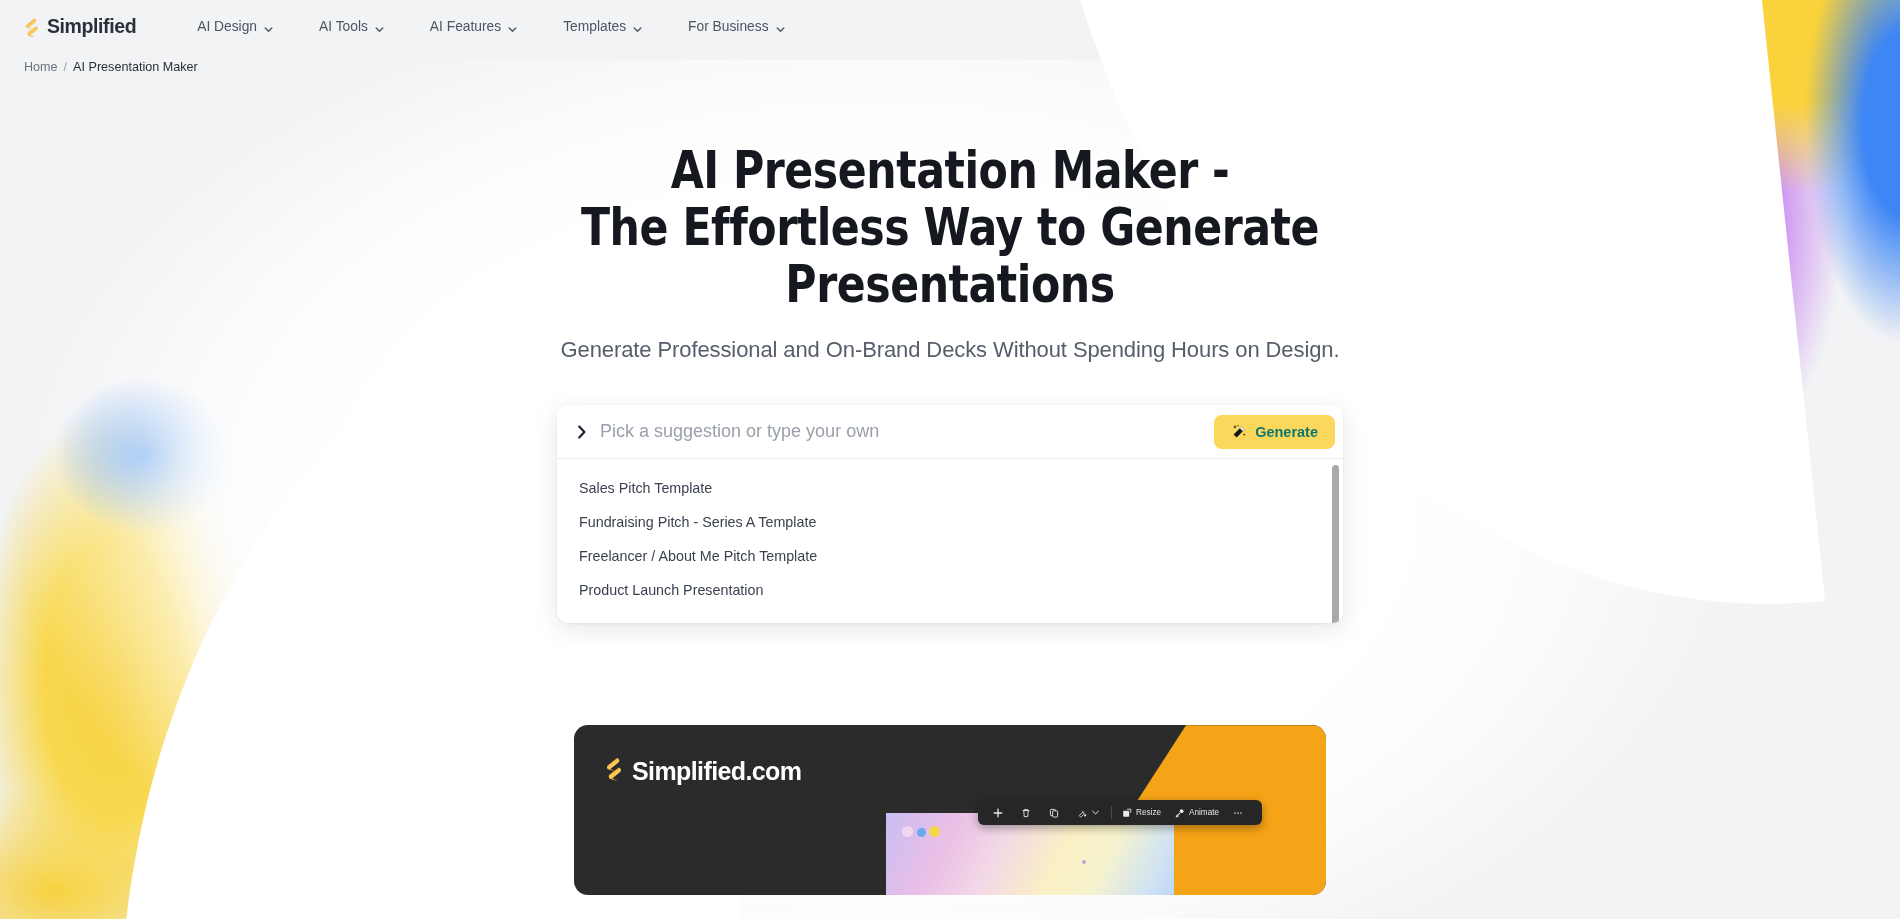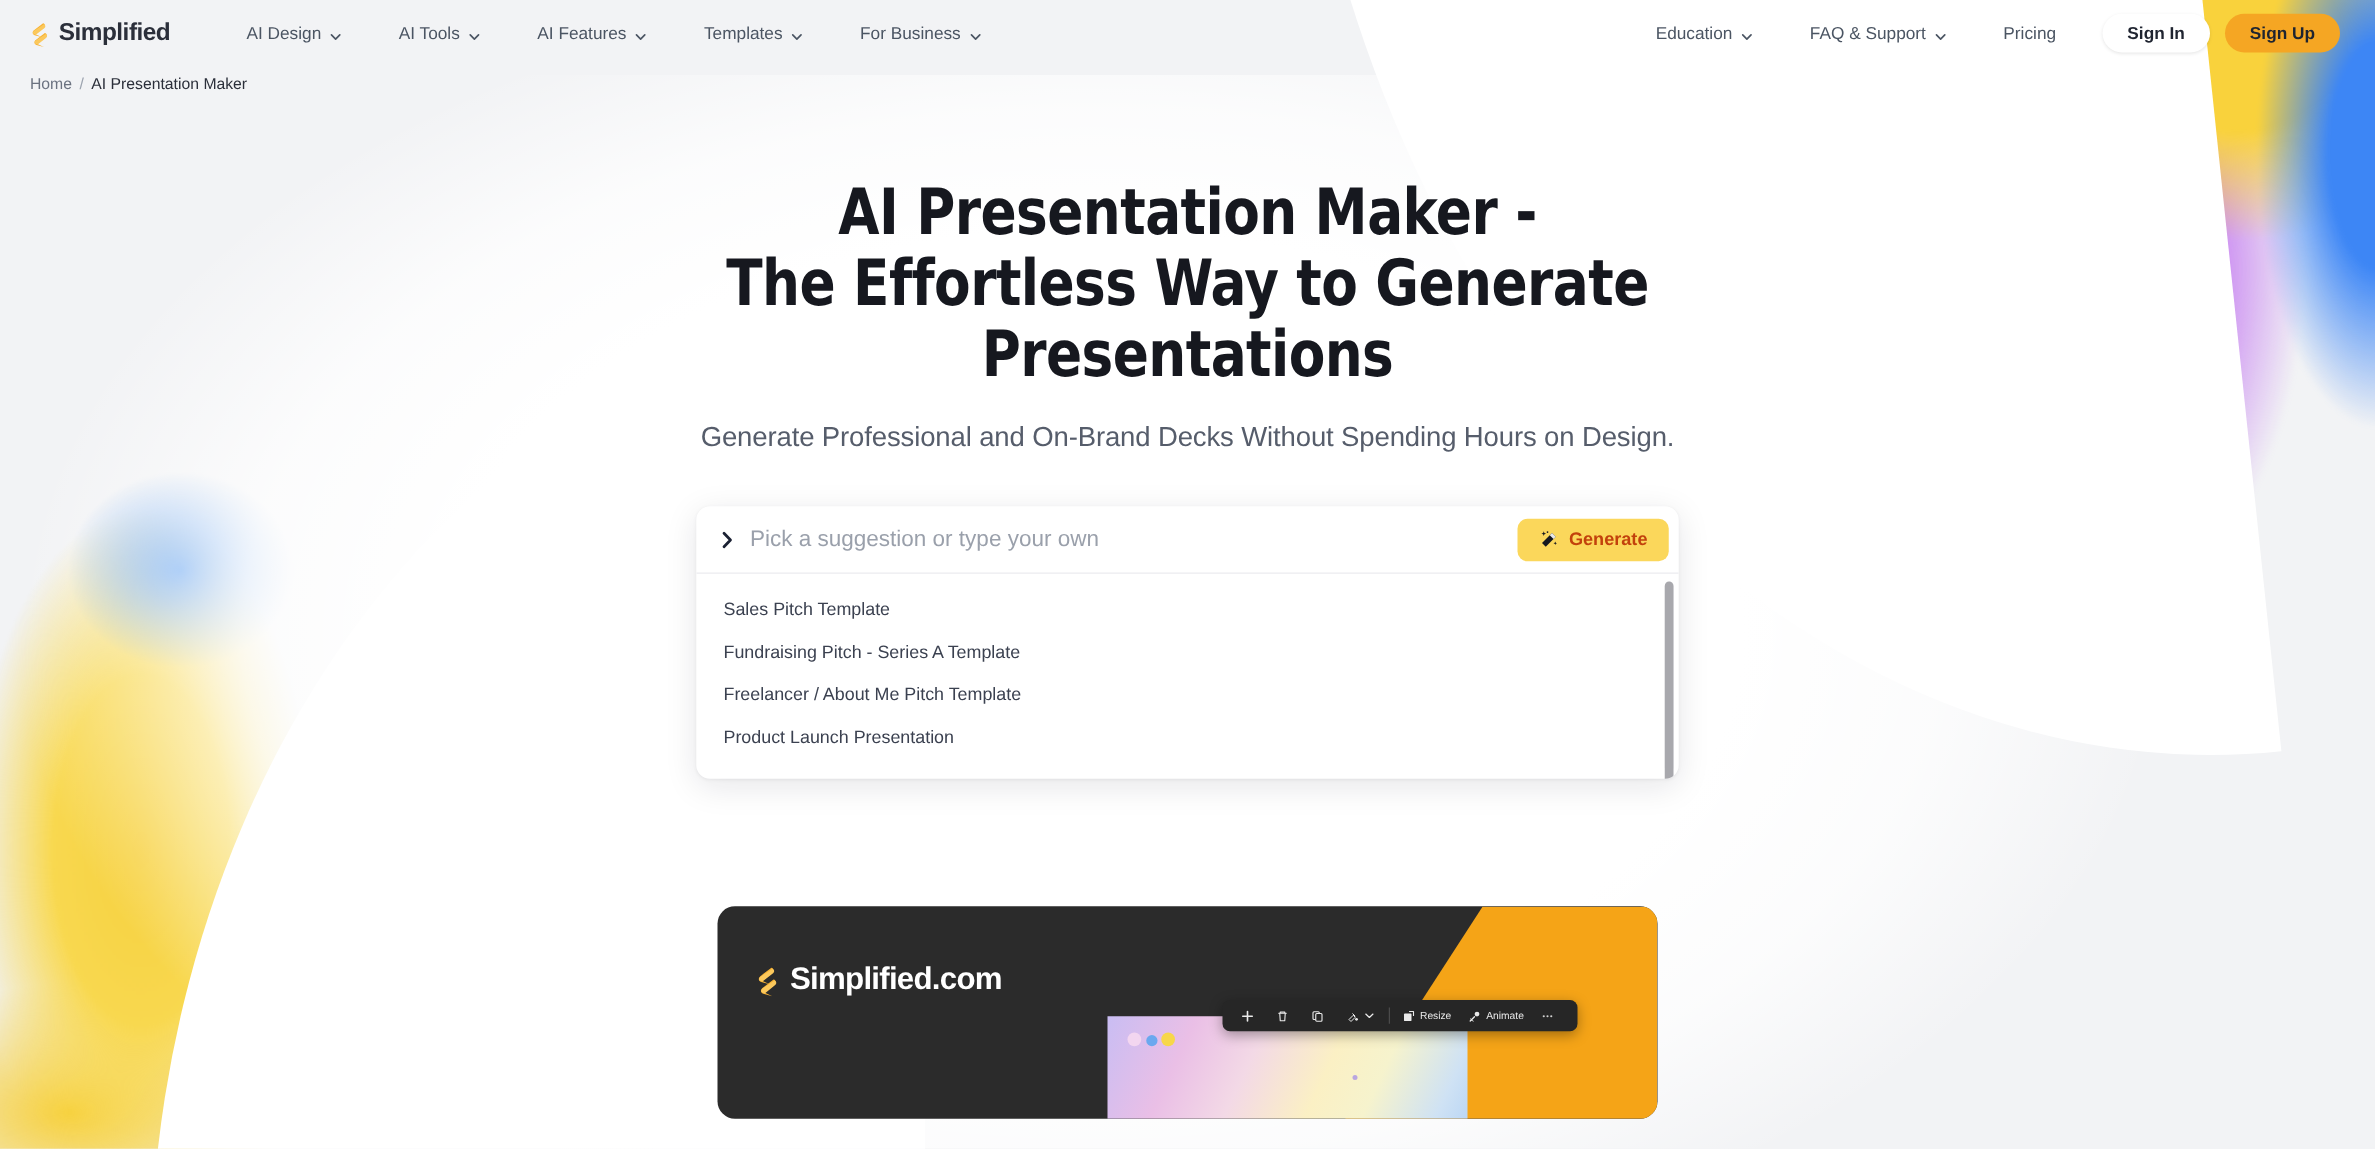--- a/index.html
+++ b/index.html
@@ -245,21 +245,21 @@
   .generate-btn {
     display: flex;
     align-items: center;
     gap: 8px;
     background: #fbd75b;
     border: none;
     border-radius: 8px;
     padding: 9px 17px;
     font-size: 14.5px;
     font-weight: bold;
-    color: #c2410c;
+    color: #0f766e;
     cursor: pointer;
     font-family: "Liberation Sans", sans-serif;
     white-space: nowrap;
     text-align: center;
   }
 
   .wand-icon { width: 16px; height: 16px; display: block; }
 
   .suggestions {
     position: relative;
@@ -313,23 +313,23 @@
     right: 0;
     width: 250px;
     height: 170px;
     background: #f5a417;
     clip-path: polygon(44% 0, 100% 0, 100% 100%, 0 100%);
   }
 
   .video-brand {
     position: absolute;
     left: 28px;
-    top: 44px;
-    display: flex;
-    align-items: flex-end;
+    top: 32px;
+    display: flex;
+    align-items: flex-start;
     gap: 7px;
   }
   .video-brand .brand-name {
     color: #ffffff;
     font-size: 25px;
     letter-spacing: -0.6px;
   }
   .video-brand .brand-mark { width: 23px; height: 25px; }
 
   .slide-canvas {
@@ -439,48 +439,20 @@
       <span>For Business</span>
       <span class="chev">
         <svg viewBox="0 0 10 10" width="9" height="9">
             <path d="M1.3 3.3 L5 7 L8.7 3.3" stroke="#4b5563" stroke-width="1.5" fill="none" stroke-linecap="round" stroke-linejoin="round"></path>
           </svg>
       </span>
     </div>
 
   </div>
 
-  <div class="nav-right">
-
-    <div class="nav-item">
-      <span>Education</span>
-      <span class="chev">
-        <svg viewBox="0 0 10 10" width="9" height="9">
-            <path d="M1.3 3.3 L5 7 L8.7 3.3" stroke="#4b5563" stroke-width="1.5" fill="none" stroke-linecap="round" stroke-linejoin="round"></path>
-          </svg>
-      </span>
-    </div>
-
-    <div class="nav-item">
-      <span>FAQ &amp; Support</span>
-      <span class="chev">
-        <svg viewBox="0 0 10 10" width="9" height="9">
-            <path d="M1.3 3.3 L5 7 L8.7 3.3" stroke="#4b5563" stroke-width="1.5" fill="none" stroke-linecap="round" stroke-linejoin="round"></path>
-          </svg>
-      </span>
-    </div>
-
-    <div class="nav-item">
-      <span>Pricing</span>
-    </div>
-
-    <button class="btn-signin">Sign In</button>
-    <button class="btn-signup">Sign Up</button>
-
-  </div>
 </div>
 
 <div class="breadcrumb">
   <span class="crumb-link">Home</span>
   <span class="crumb-sep">/</span>
   <span class="crumb-current">AI Presentation Maker</span>
 </div>
 
 <div class="hero">
   <h1>

